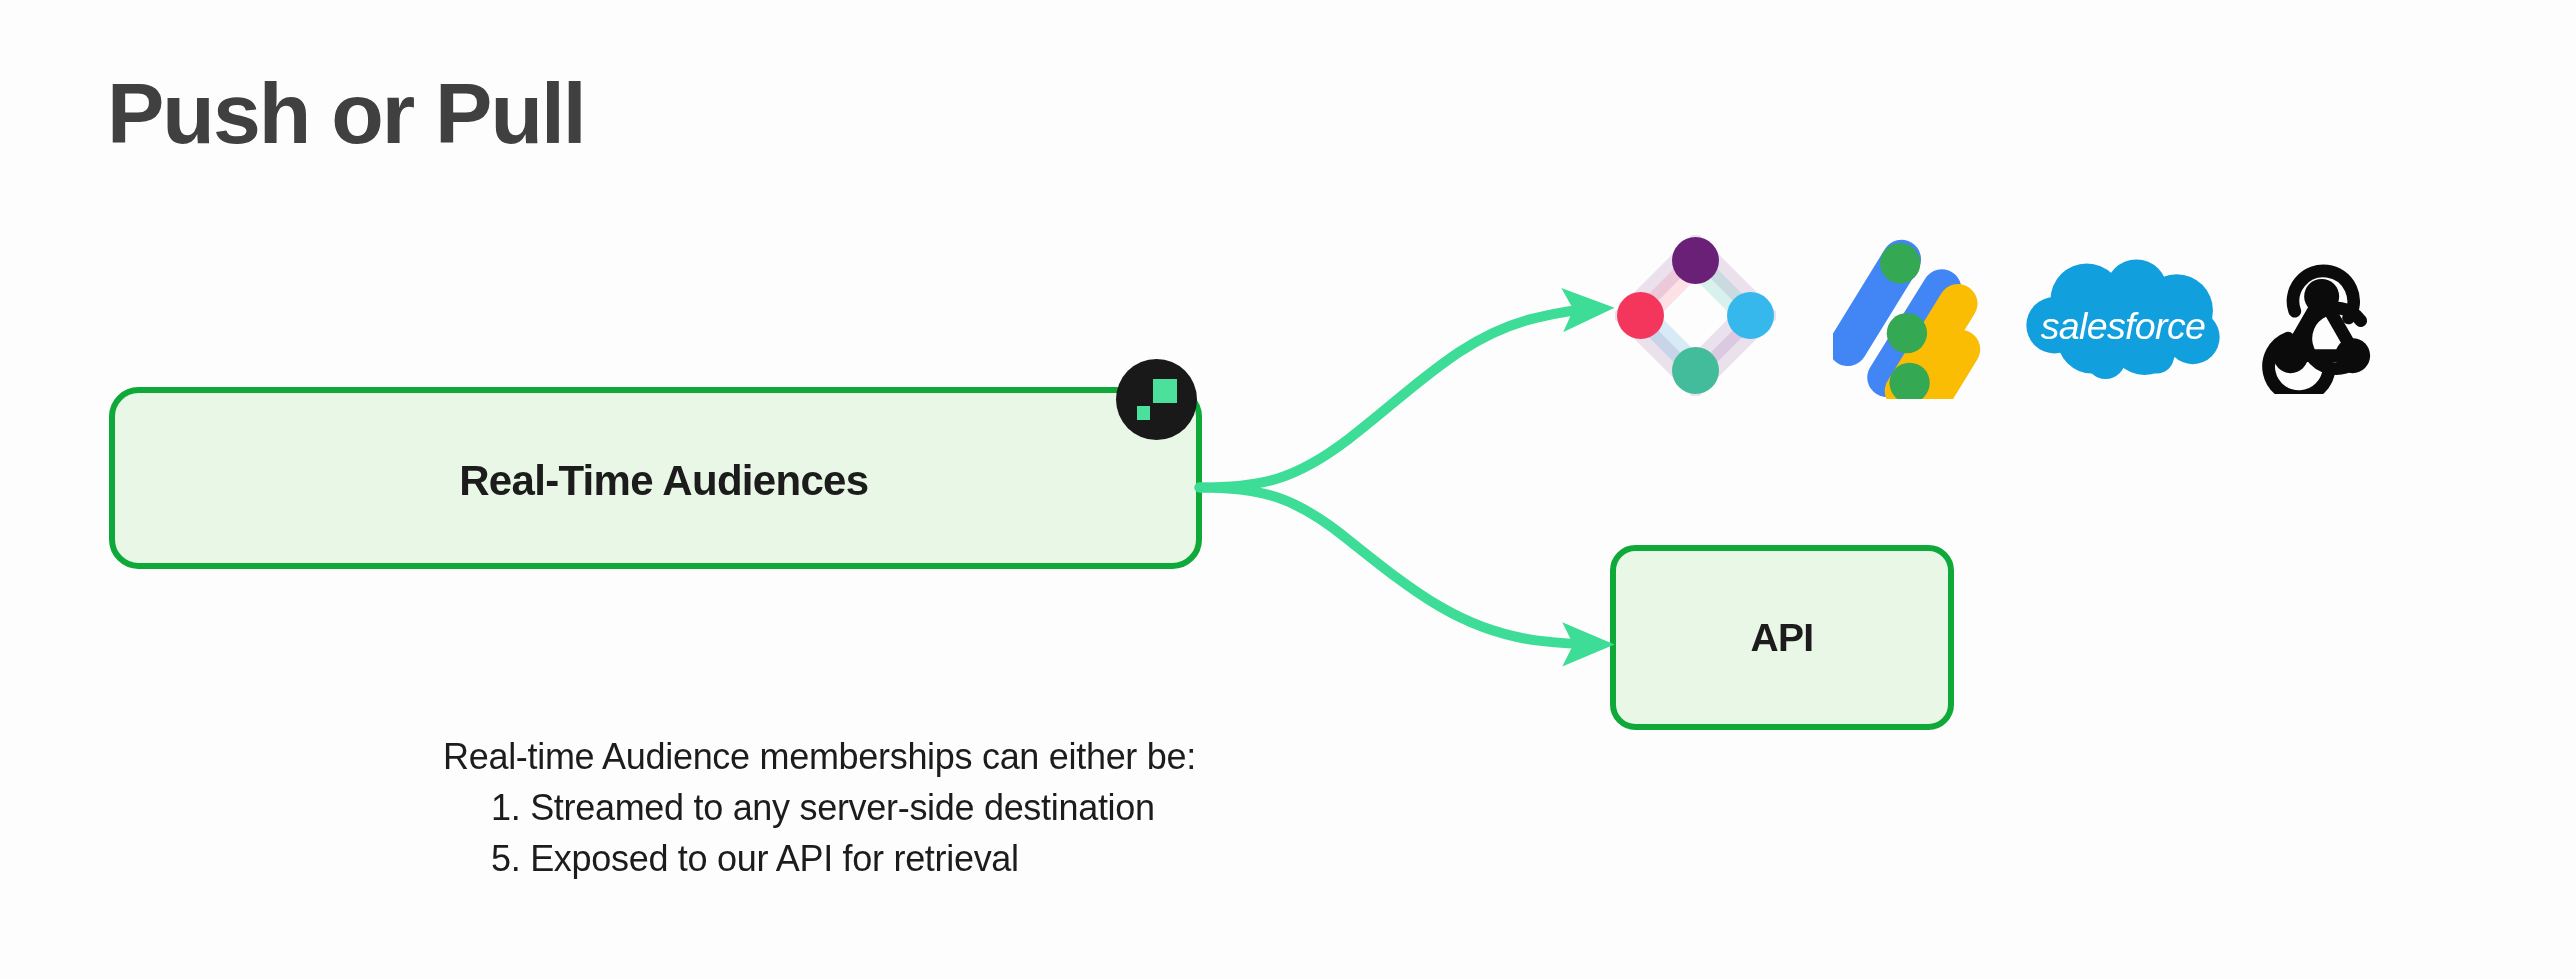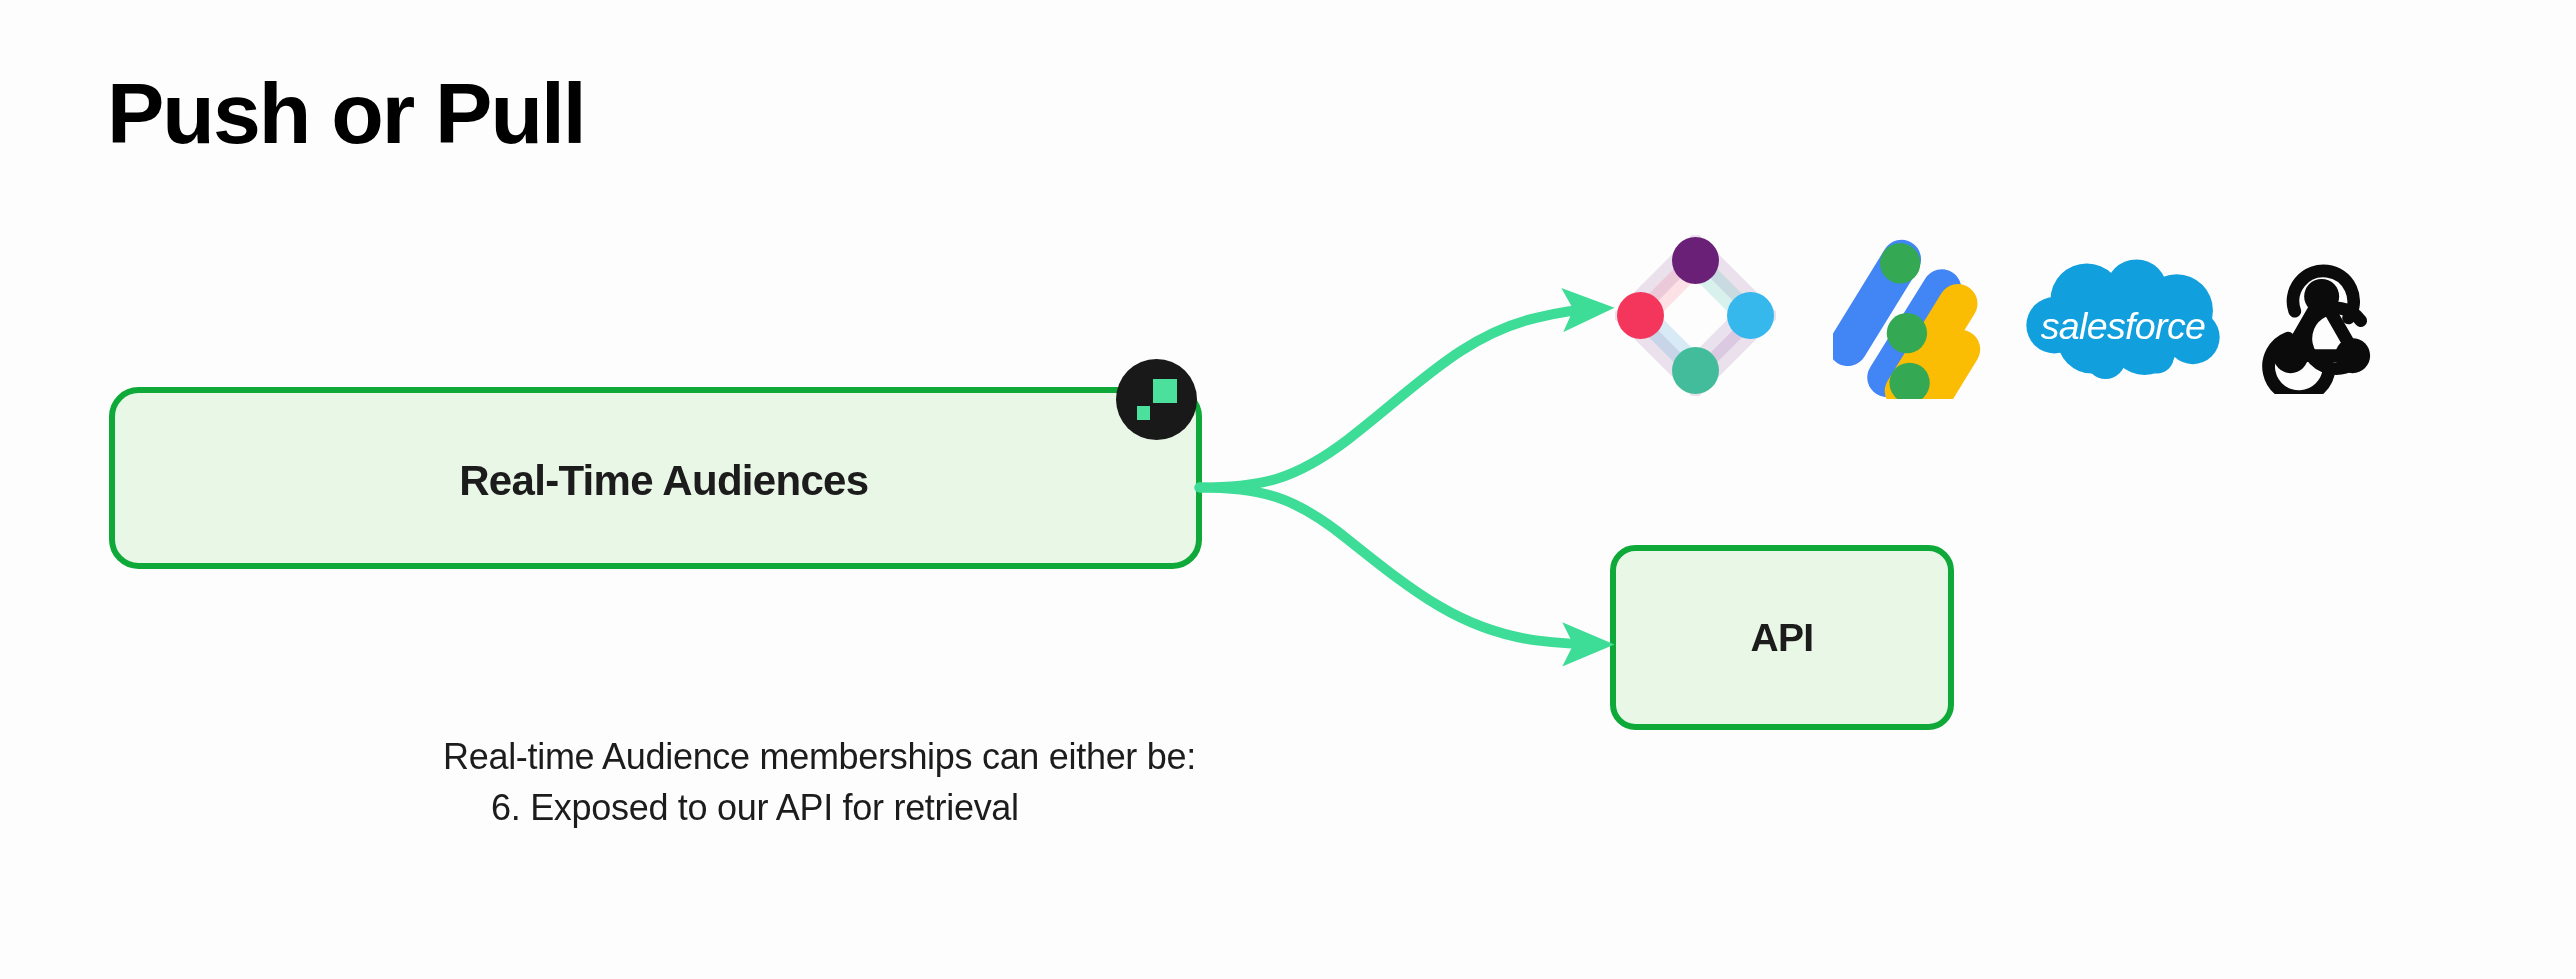--- a/index.html
+++ b/index.html
@@ -19,21 +19,21 @@
   }
 
   
   #page-title {
     position: absolute;
     left: 107px;
     top: 64px;
     font-size: 86px;
     font-weight: 800;
     letter-spacing: -2px;
-    color: #000000;
+    color: #404040;
     line-height: 1.15;
     white-space: nowrap;
   }
 
   
   .flow-box {
     position: absolute;
     box-sizing: border-box;
     background: #e9f7e6;
     border: 6px solid #0fa93a;
@@ -234,17 +234,18 @@
       <line x1="102" y1="60" x2="56" y2="140"></line>
       <line x1="56" y1="148" x2="148" y2="148"></line>
     </g>
     <circle cx="102" cy="60" r="26" fill="#0b0b0b"></circle>
     <circle cx="56" cy="148" r="26" fill="#0b0b0b"></circle>
     <circle cx="148" cy="148" r="26" fill="#0b0b0b"></circle>
   </svg>
 
   <div id="caption">
     <span class="cap-lead">Real-time Audience memberships can either be:</span>
-    <span class="cap-item">6. Exposed to our API for retrieval</span>
+    <span class="cap-item">1. Streamed to any server-side destination</span>
+    <span class="cap-item">5. Exposed to our API for retrieval</span>
   </div>
 
 </div>
 
 
 </body></html>

